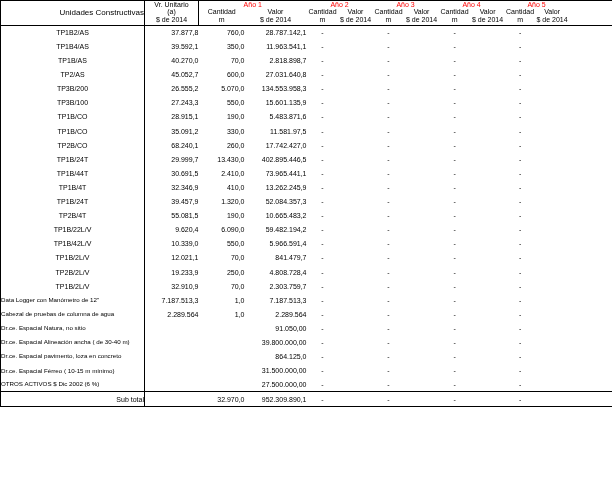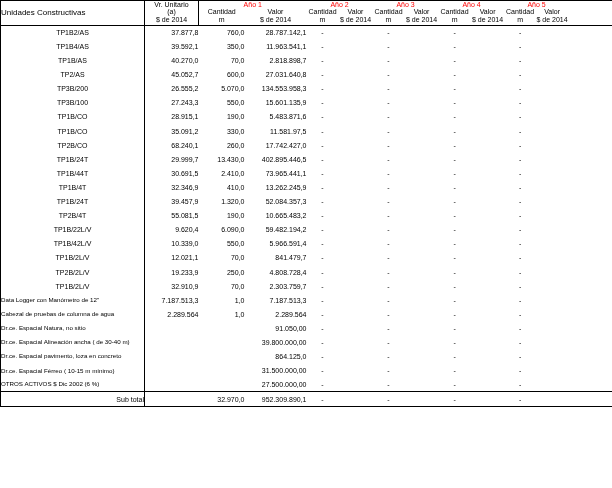--- a/index.html
+++ b/index.html
@@ -38,21 +38,21 @@
   }
   
   .frame {
     border: 1px solid #000;
   }
   .vline-r { border-right: 1px solid #000; }
   .hline-b { border-bottom: 1px solid #000; }
 
   .hdr-unid {
     font-size: 8px;
-    text-align: left;
+    text-align: right;
     vertical-align: middle;
   }
   .hdr-red {
     color: #ff0000;
     text-align: center;
     font-size: 7px;
   }
   .hdr-blk {
     color: #000;
     text-align: center;

